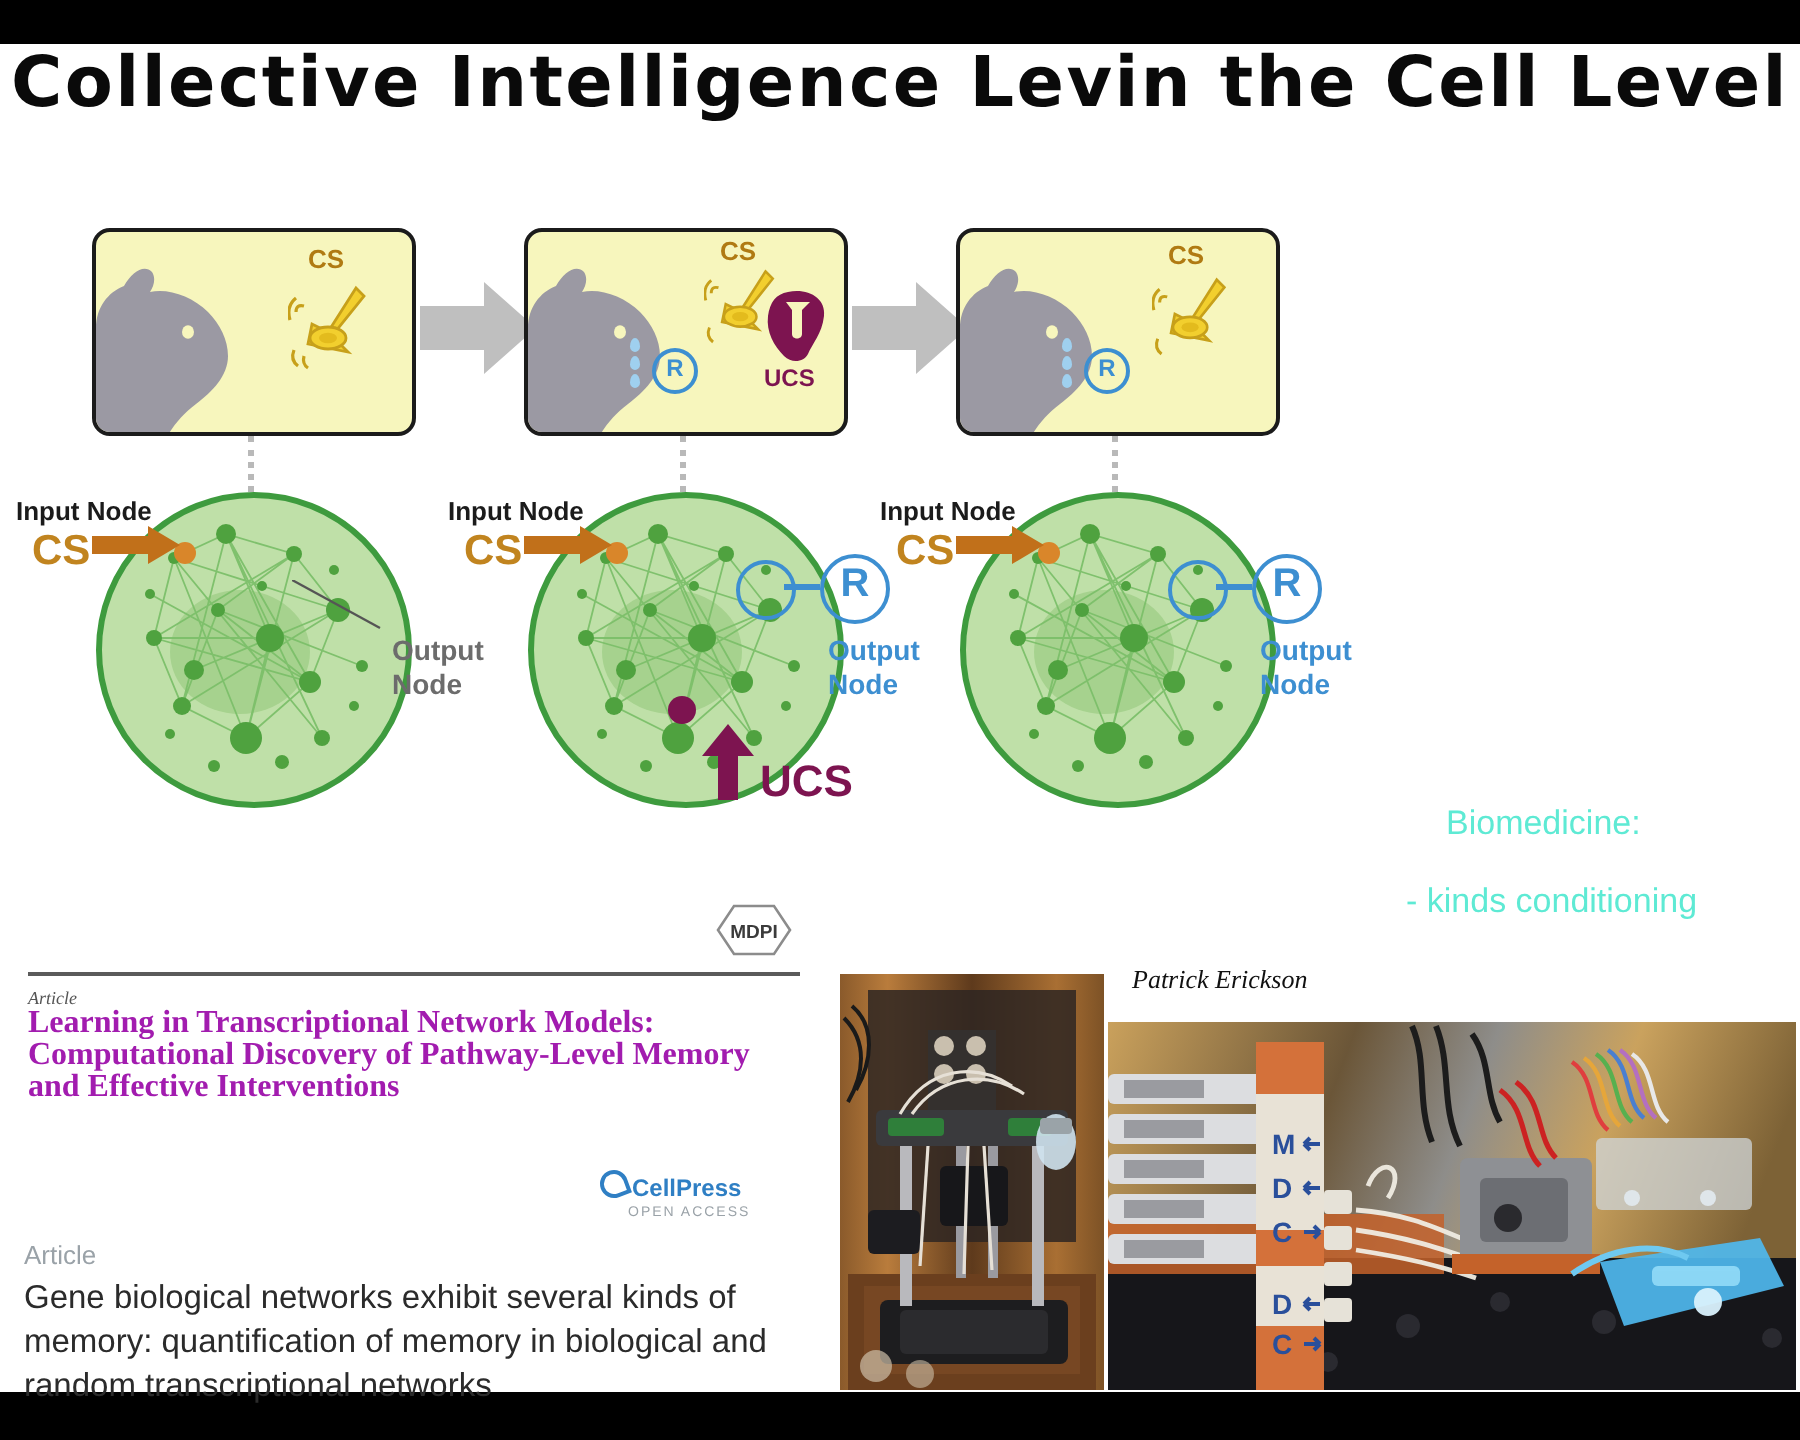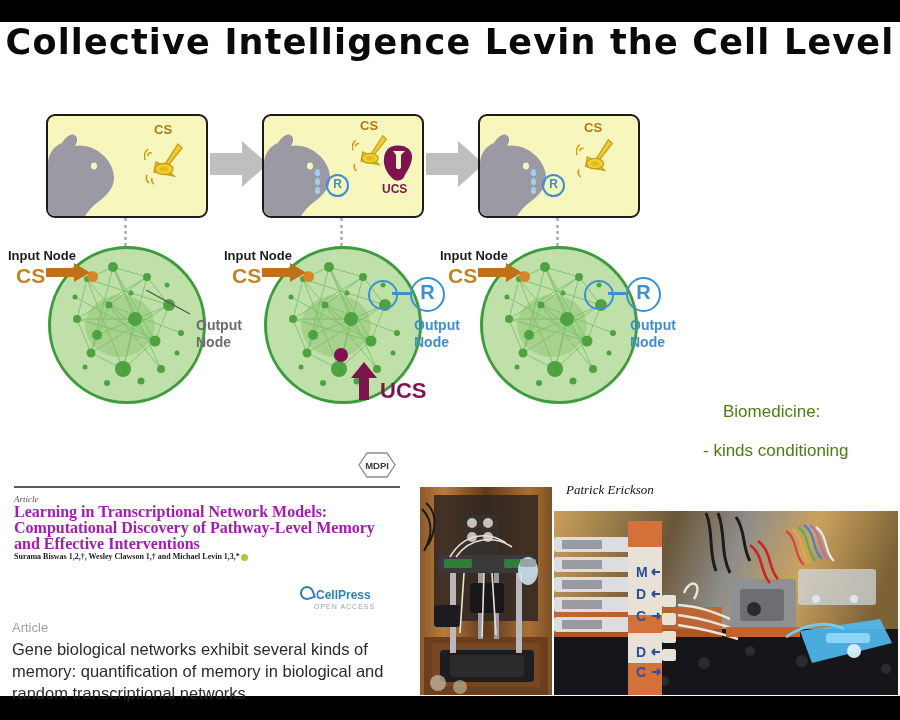--- a/index.html
+++ b/index.html
@@ -46,21 +46,21 @@
   .rbig{position:absolute;width:31px;height:31px;border:2.5px solid #3d8fd1;border-radius:50%;
     color:#3d8fd1;font-weight:bold;font-size:20px;line-height:27px;text-align:center;
     font-family:"Liberation Sans",sans-serif;}
   .ucsarrow{position:absolute;}
   .ucsbig{position:absolute;font-family:"Liberation Sans",sans-serif;font-weight:bold;
     font-size:22px;color:#7d1450;}
   .hilite{position:absolute;width:26px;height:26px;border:2px solid #3d8fd1;border-radius:50%;}
   .conn{position:absolute;height:2.5px;background:#3d8fd1;}
 
   
-  .biotext{position:absolute;font-family:"Liberation Sans",sans-serif;font-size:17px;color:#4d7c0f;}
+  .biotext{position:absolute;font-family:"Liberation Sans",sans-serif;font-size:17px;color:#5eead4;}
 
   
   #mdpi{position:absolute;left:8px;top:446px;width:400px;height:128px;background:#fff;}
   #mdpi .mast{position:absolute;left:6px;top:6px;width:108px;height:28px;}
   #mdpi .logosq{position:absolute;left:0;top:0;width:28px;height:28px;background:#3d2a42;}
   #mdpi .mastt1{position:absolute;left:33px;top:1px;font-family:"Liberation Serif",serif;
     font-size:8px;color:#2b2b2b;}
   #mdpi .mastt2{position:absolute;left:33px;top:12px;font-family:"Liberation Serif",serif;
     font-size:10px;font-style:italic;font-weight:bold;color:#1b1b1b;}
   #mdpi .hex{position:absolute;right:12px;top:6px;width:38px;height:26px;}
@@ -342,21 +342,20 @@
   <div class="biotext" style="left:703px;top:441px;">- kinds conditioning</div>
 
   <div id="mdpi">
     <svg class="hex" viewBox="0 0 38 26">
       <path d="M9 1 L29 1 L37 13 L29 25 L9 25 L1 13 Z" fill="#fff" stroke="#8c8c8c" stroke-width="1.3"></path>
       <text x="19" y="17" text-anchor="middle" font-family="Liberation Sans, sans-serif" font-size="9.5" font-weight="bold" fill="#3b3b3b">MDPI</text>
     </svg>
     <div class="rule"></div>
     <div class="kind">Article</div>
     <div class="ptitle">Learning in Transcriptional Network Models: Computational Discovery of Pathway-Level Memory and Effective Interventions</div>
-    <div class="auth"><span>Surama Biswas 1,2,†, Wesley Clawson 1,† and Michael Levin 1,3,*</span><span class="orcid"></span></div>
   </div>
 
   <div id="isci">
     <div class="cp">
       <div><span class="cpswirl"></span><span class="cpname">CellPress</span></div>
       <div class="cpoa">OPEN ACCESS</div>
     </div>
     <div class="kind">Article</div>
     <div class="ptitle">Gene biological networks exhibit several kinds of memory: quantification of memory in biological and random transcriptional networks</div>
   </div>

